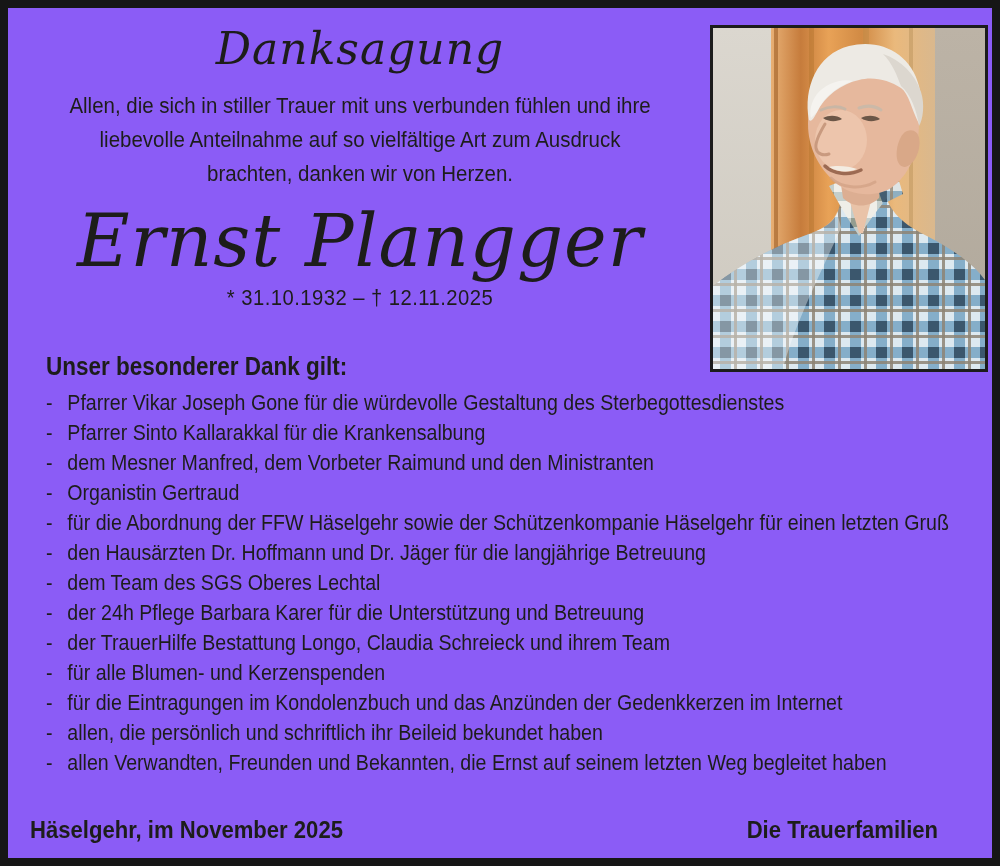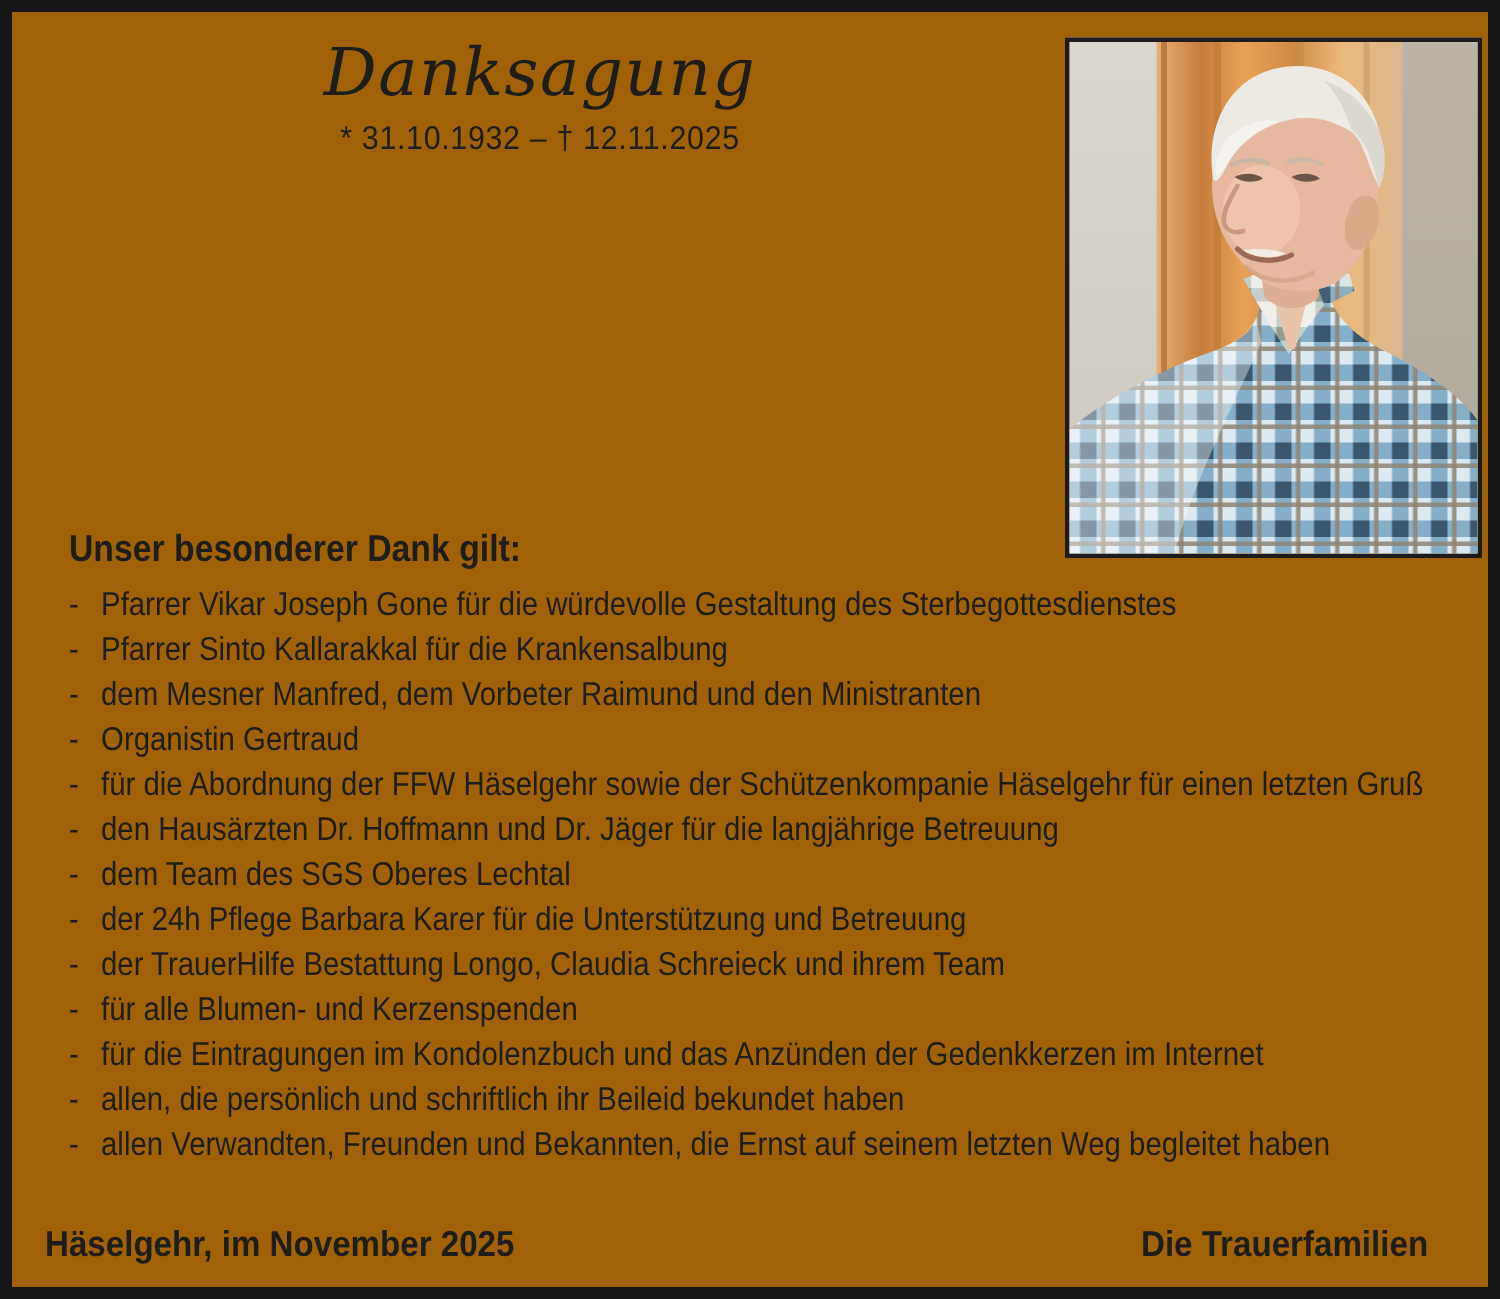--- a/index.html
+++ b/index.html
@@ -2,21 +2,21 @@
 <html lang="de"><head>
 <meta charset="utf-8">
 <title>Danksagung</title>
 <style>
   html,body{margin:0;padding:0;background:#ffffff;}
   .card{
     position:relative;
     width:1000px;height:866px;
     box-sizing:border-box;
     border:8px solid #161616;
-    background:#a16207;
+    background:#8b5cf6;
     font-family:"Liberation Sans",sans-serif;
     color:#1d1d1b;
     overflow:hidden;
   }
   
   .header-block{
     position:absolute;left:22px;top:10px;width:660px;
     text-align:center;
   }
   .title-script{
@@ -84,34 +84,40 @@
     font-size:22px;
     line-height:30px;
     white-space:nowrap;
     transform:scaleX(0.89);
     transform-origin:left;
     font-weight:500;
   }
   .dash{width:24px;flex:0 0 24px;}
   
   .footer{
-    position:absolute;left:22px;right:40px;bottom:14px;
+    position:absolute;left:22px;right:54px;bottom:14px;
     display:flex;justify-content:space-between;align-items:flex-end;
     font-size:24px;font-weight:bold;
   }
   .footer-left{transform:scaleX(0.92);transform-origin:left;white-space:nowrap;}
   .footer-right{transform:scaleX(0.92);transform-origin:right;white-space:nowrap;}
 </style>
 </head>
 <body>
 
 <div class="card">
 
   <div class="header-block">
     <div class="title-script">Danksagung</div>
+    <div class="intro">
+      <div class="intro-line">Allen, die sich in stiller Trauer mit uns verbunden fühlen und ihre</div>
+      <div class="intro-line">liebevolle Anteilnahme auf so vielfältige Art zum Ausdruck</div>
+      <div class="intro-line">brachten, danken wir von Herzen.</div>
+    </div>
+    <div class="name-script">Ernst Plangger</div>
     <div class="dates">* 31.10.1932 – † 12.11.2025</div>
   </div>
 
   <div class="photo-frame" title="Elderly man with white hair wearing a blue checkered shirt">
     <svg viewBox="0 0 272 341" preserveAspectRatio="none">
       <defs>
         <linearGradient id="curtain" x1="0" y1="0" x2="1" y2="0">
           <stop offset="0" stop-color="#e8b075"></stop>
           <stop offset="0.18" stop-color="#c67c3c"></stop>
           <stop offset="0.35" stop-color="#e8a257"></stop>

